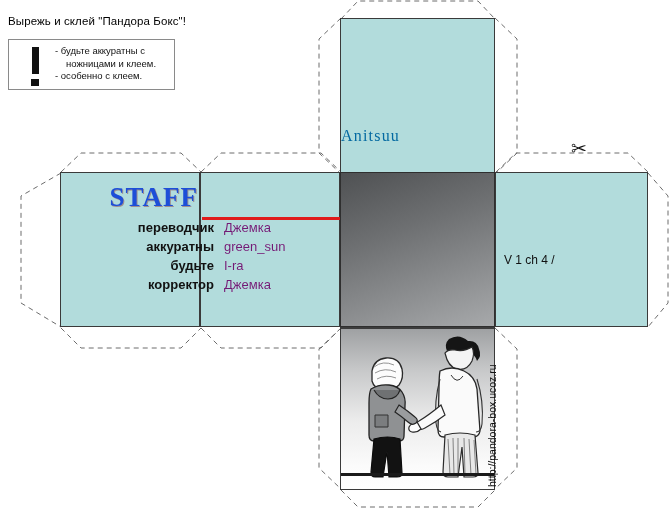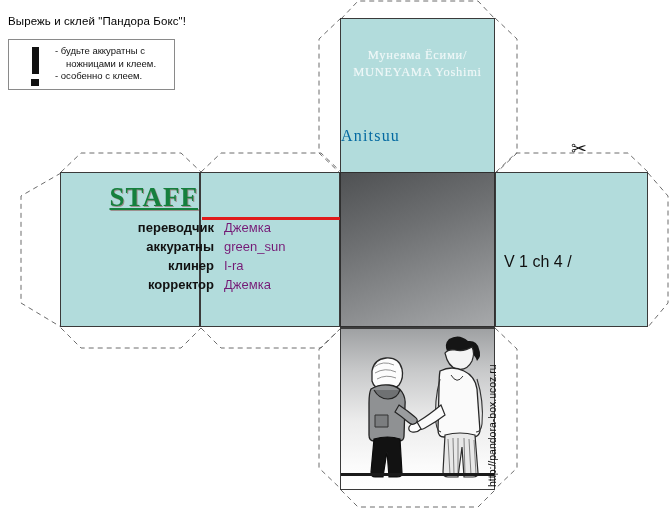--- a/index.html
+++ b/index.html
@@ -37,34 +37,34 @@
   
   .top-name{position:absolute;left:0;top:28px;width:100%;text-align:center;
             color:#eef7f7;font-family:"Liberation Serif",serif;font-size:12.5px;
             line-height:17px;letter-spacing:.7px;text-shadow:0 0 1px rgba(255,255,255,.5);}
   .top-group{position:absolute;left:0;top:108px;width:100%;text-align:left;
              color:#0369a1;font-family:"Liberation Serif",serif;font-size:16px;
              letter-spacing:1.2px;}
 
   
   #staff-wrap{position:absolute;left:60px;top:172px;width:280px;height:155px;}
-  .staff-title{position:absolute;right:142px;top:10px;color:#15803d;
+  .staff-title{position:absolute;right:142px;top:10px;color:#1d4ed8;
                font-family:"Liberation Serif",serif;font-weight:bold;font-size:27px;
                letter-spacing:1px;line-height:30px;
-               text-shadow:1px 1px 0 rgba(120,0,0,.35);text-decoration:underline;}
+               text-shadow:1px 1px 0 rgba(120,0,0,.35);}
   .staff-rule{position:absolute;left:142px;top:45px;width:196px;height:2.5px;background:#e01b1b;}
   .staff-rows{position:absolute;left:0;top:46px;width:280px;}
   .srow{height:19px;display:flex;align-items:flex-start;margin-left:22px;}
   .srole{width:138px;text-align:right;padding-right:6px;box-sizing:border-box;
          font-size:13px;font-weight:bold;color:#111;line-height:19px;}
   .sname{flex:1;padding-left:4px;font-size:13px;color:#701a75;line-height:19px;
          text-shadow:0 0 1px rgba(255,255,255,.35);}
 
   
-  .chaptxt{position:absolute;left:8px;top:80px;font-size:16px;color:#111;}
+  .chaptxt{position:absolute;left:8px;top:80px;font-size:12px;color:#111;}
 
   
   .urlv{position:absolute;left:483px;top:330px;width:18px;height:160px;}
   .urlv span{position:absolute;left:-71px;top:71px;width:160px;display:block;
              transform:rotate(-90deg);font-size:10.5px;color:#111;white-space:nowrap;
              text-align:left;}
 
   
   .scissors{position:absolute;left:571px;top:139px;font-size:19px;line-height:19px;color:#111;}
 
@@ -159,44 +159,40 @@
   </div>
   <div class="trap" style="left:318px;top:489px;">
     <svg width="200" height="19">
         <path d="M23 1 L40 18 L160 18 L177 1" fill="none" stroke="#6d6d6d" stroke-width="1" stroke-dasharray="5,4"></path>
       </svg>
   </div>
 
   <div class="scissors">✂</div>
 
   <div class="panel teal" id="panel-top">
-    <div class="top-name">
-      <div>Мунеяма Ёсими/</div>
-      <div>MUNEYAMA Yoshimi</div>
-    </div>
     <div class="top-group">Anitsuu</div>
   </div>
 
   <div class="panel teal" id="panel-left"></div>
   <div class="panel teal" id="panel-staff"></div>
 
   <div id="staff-wrap">
     <div class="staff-title">STAFF</div>
     <div class="staff-rule"></div>
     <div class="staff-rows" id="staff-rows">
         <div class="srow">
           <div class="srole">переводчик</div>
           <div class="sname">Джемка</div>
         </div>
         <div class="srow">
           <div class="srole">аккуратны</div>
           <div class="sname">green_sun</div>
         </div>
         <div class="srow">
-          <div class="srole">клинер</div>
+          <div class="srole">будьте</div>
           <div class="sname">I-ra</div>
         </div>
         <div class="srow">
           <div class="srole">корректор</div>
           <div class="sname">Джемка</div>
         </div>
       </div>
   </div>
 
   <div class="panel" id="panel-center"></div>

